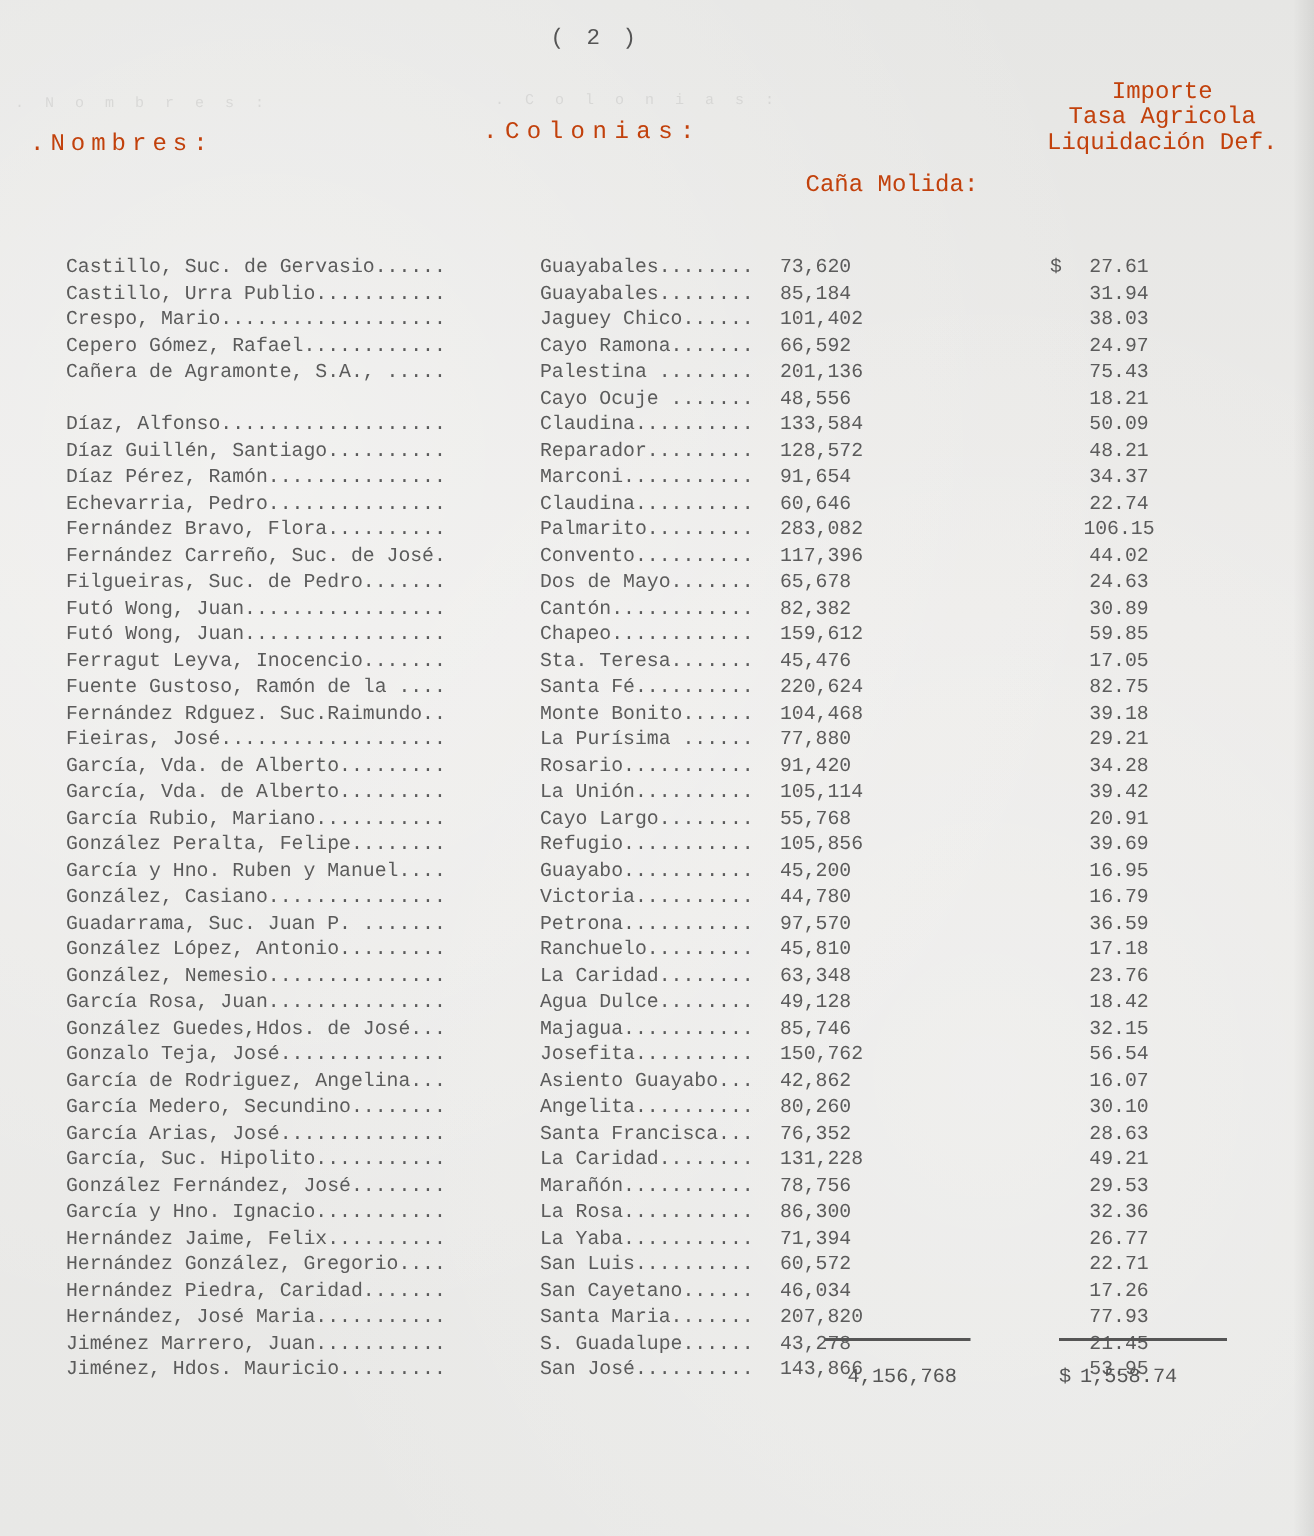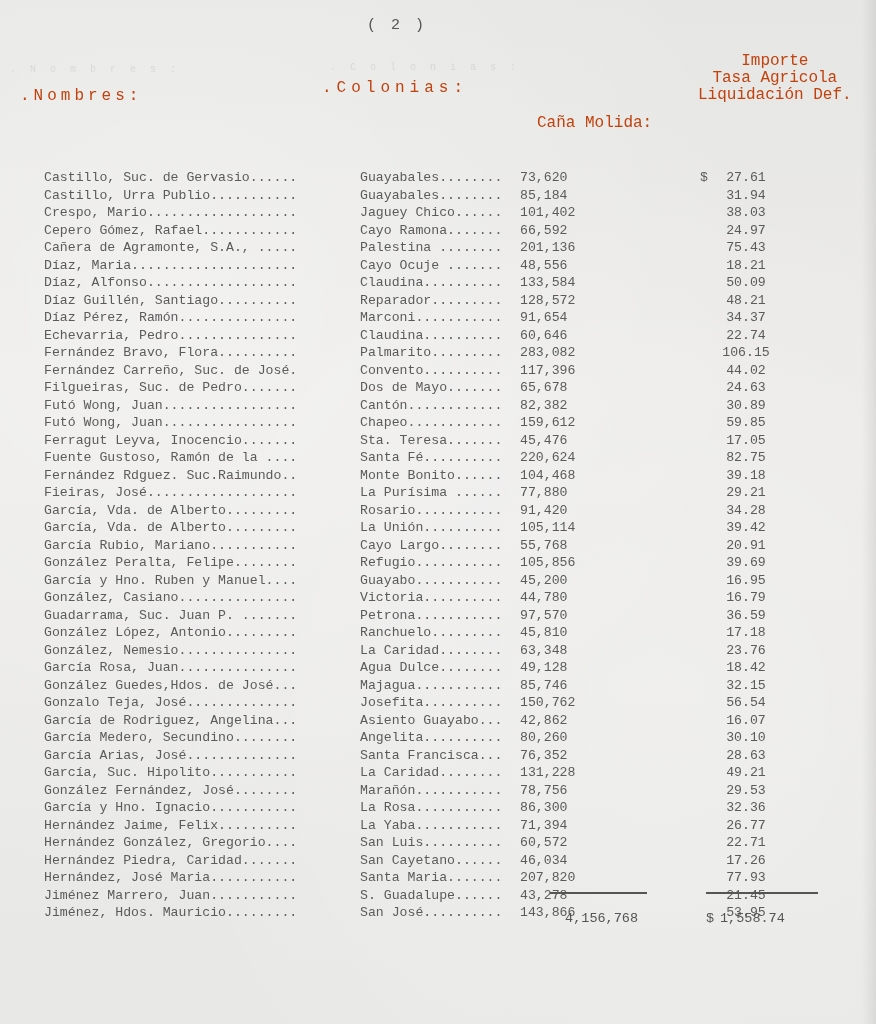--- a/index.html
+++ b/index.html
@@ -103,21 +103,20 @@
       <span class="c-cane">66,592</span>
       <span class="c-amt">24.97</span>
     </div>
     <div class="row">
       <span class="c-name">Cañera de Agramonte, S.A., .....</span>
       <span class="c-col">Palestina ........</span>
       <span class="c-cane">201,136</span>
       <span class="c-amt">75.43</span>
     </div>
     <div class="row">
-      <span class="c-name">Díaz, Maria.....................</span>
       <span class="c-col">Cayo Ocuje .......</span>
       <span class="c-cane">48,556</span>
       <span class="c-amt">18.21</span>
     </div>
     <div class="row">
       <span class="c-name">Díaz, Alfonso...................</span>
       <span class="c-col">Claudina..........</span>
       <span class="c-cane">133,584</span>
       <span class="c-amt">50.09</span>
     </div>

